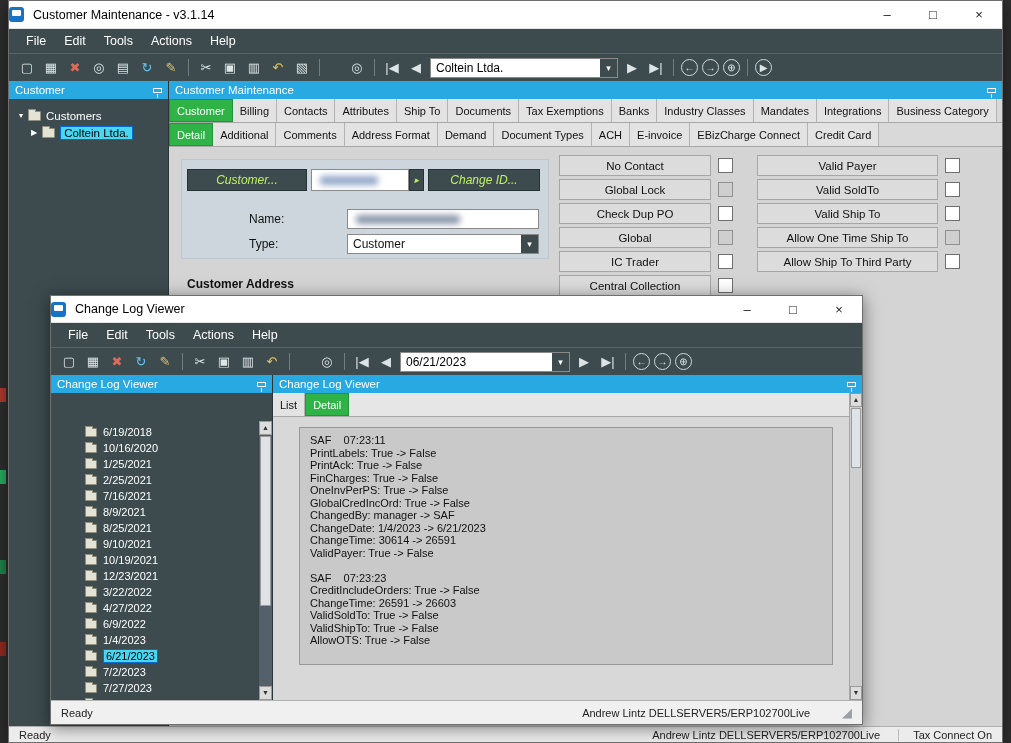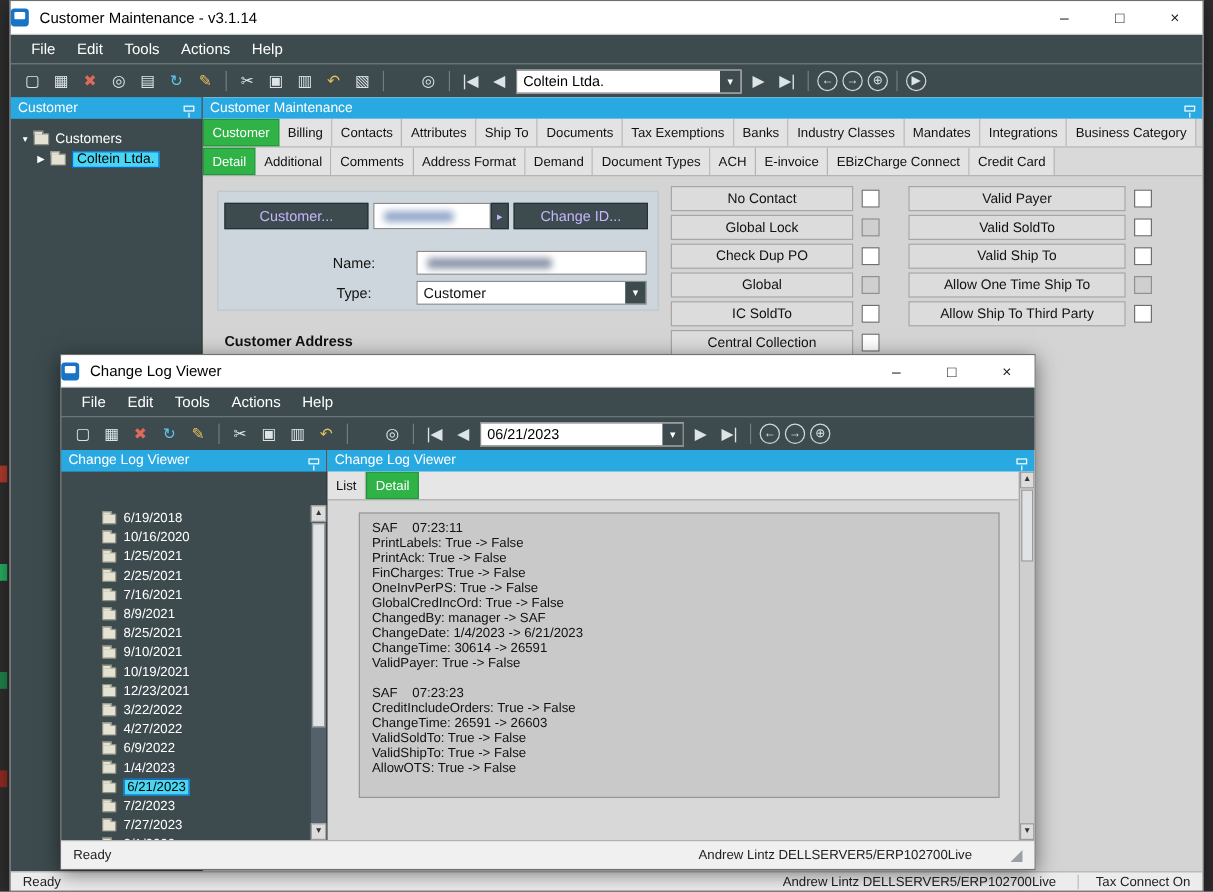--- a/index.html
+++ b/index.html
@@ -66,28 +66,28 @@
   .folder::before{content:'';position:absolute;top:-3px;left:-1px;width:6px;height:2px;background:#e4e2d2;border:1px solid #8f8f82;border-bottom:none;}
   .sel-cyan{background:var(--cyan);color:#000;border:1px solid #0a69cf;padding:0 3px;}
 
   .right-panel{flex:1;display:flex;flex-direction:column;background:var(--form);overflow:hidden;}
   .tabstrip{display:flex;background:#d9d9d9;border-bottom:1px solid #a8a8a8;height:24px;align-items:stretch;overflow:hidden;flex:0 0 auto;}
   .tab{display:flex;align-items:center;padding:0 7px;font-size:11px;border-right:1px solid #b3b3b3;background:#e3e3e3;color:#111;white-space:nowrap;}
   .tab.active{background:var(--green);color:#fff;border:1px solid #23933d;}
 
   .form-area{position:relative;flex:1;background:var(--form);}
   .group-box{position:absolute;left:12px;top:12px;width:368px;height:100px;background:#ccd6dc;border:1px solid #bcc8ce;}
-  .dark-btn{position:absolute;background:var(--dark);color:#c4b5fd;font-size:12px;display:flex;align-items:center;justify-content:center;border:1px solid #263336;}
+  .dark-btn{position:absolute;background:var(--dark);color:#bef264;font-size:12px;display:flex;align-items:center;justify-content:center;border:1px solid #263336;font-style:italic;}
   #btn-customer{left:18px;top:22px;width:120px;height:22px;}
   #custid-field{position:absolute;left:142px;top:22px;width:98px;height:22px;background:#fff;border:1px solid #8a8a8a;overflow:hidden;}
   .blur-blob{margin:6px 8px;height:9px;border-radius:3px;filter:blur(3px);}
   #custid-field .blur-blob{width:58px;background:#93a7c9;}
   #custid-arrow{left:240px;top:22px;width:15px;height:22px;font-size:9px;}
   #btn-changeid{left:259px;top:22px;width:112px;height:22px;}
-  .form-label{position:absolute;font-size:12px;color:#111;text-align:center;width:92px;left:80px;}
+  .form-label{position:absolute;font-size:12px;color:#111;text-align:left;width:92px;left:80px;}
   #lbl-name{top:65px;}
   #lbl-type{top:90px;}
   #input-name{position:absolute;left:178px;top:62px;width:192px;height:20px;background:#fff;border:1px solid #8a8a8a;overflow:hidden;}
   #input-name .blur-blob{width:104px;background:#8a95a8;margin-top:5px;}
   #select-type{position:absolute;left:178px;top:87px;width:192px;height:20px;background:#fff;border:1px solid #8a8a8a;display:flex;align-items:center;font-size:12px;}
   #select-type .combo-value{padding-left:5px;flex:1;}
   #select-type .dd{width:17px;height:100%;background:var(--dark);color:#fff;display:flex;align-items:center;justify-content:center;font-size:9px;}
   #lbl-cust-address{position:absolute;left:18px;top:130px;font-weight:bold;font-size:12px;}
 
   .flags-col{position:absolute;display:flex;flex-direction:column;gap:3px;}
@@ -280,21 +280,21 @@
             </div>
             <div class="flag-row">
               <span class="flag-cell">Check Dup PO</span>
               <span class="cb"></span>
             </div>
             <div class="flag-row disabled">
               <span class="flag-cell">Global</span>
               <span class="cb"></span>
             </div>
             <div class="flag-row">
-              <span class="flag-cell">IC SoldTo</span>
+              <span class="flag-cell">IC Trader</span>
               <span class="cb"></span>
             </div>
             <div class="flag-row">
               <span class="flag-cell">Central Collection</span>
               <span class="cb"></span>
             </div>
           </div>
         <div class="flags-col" id="flags-col2">
 
         <div class="flag-row">

